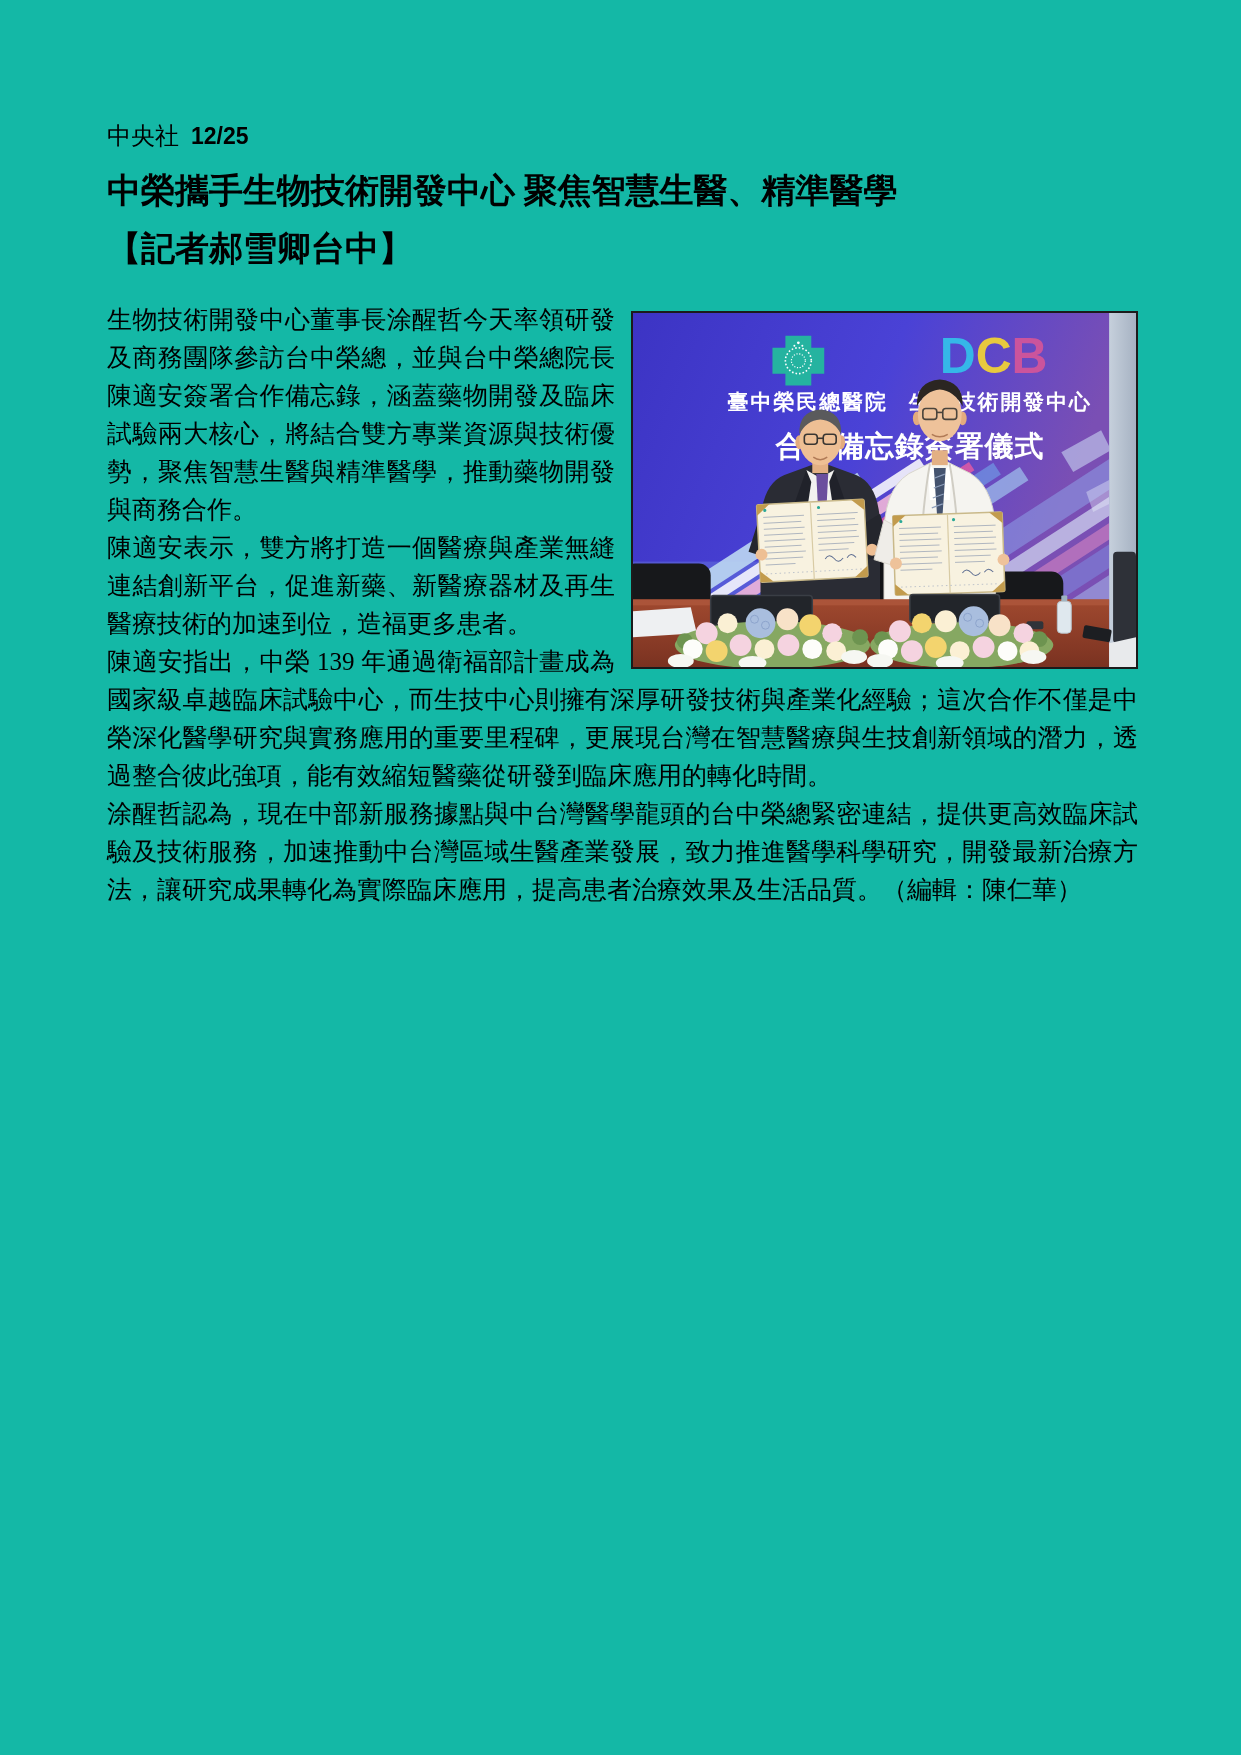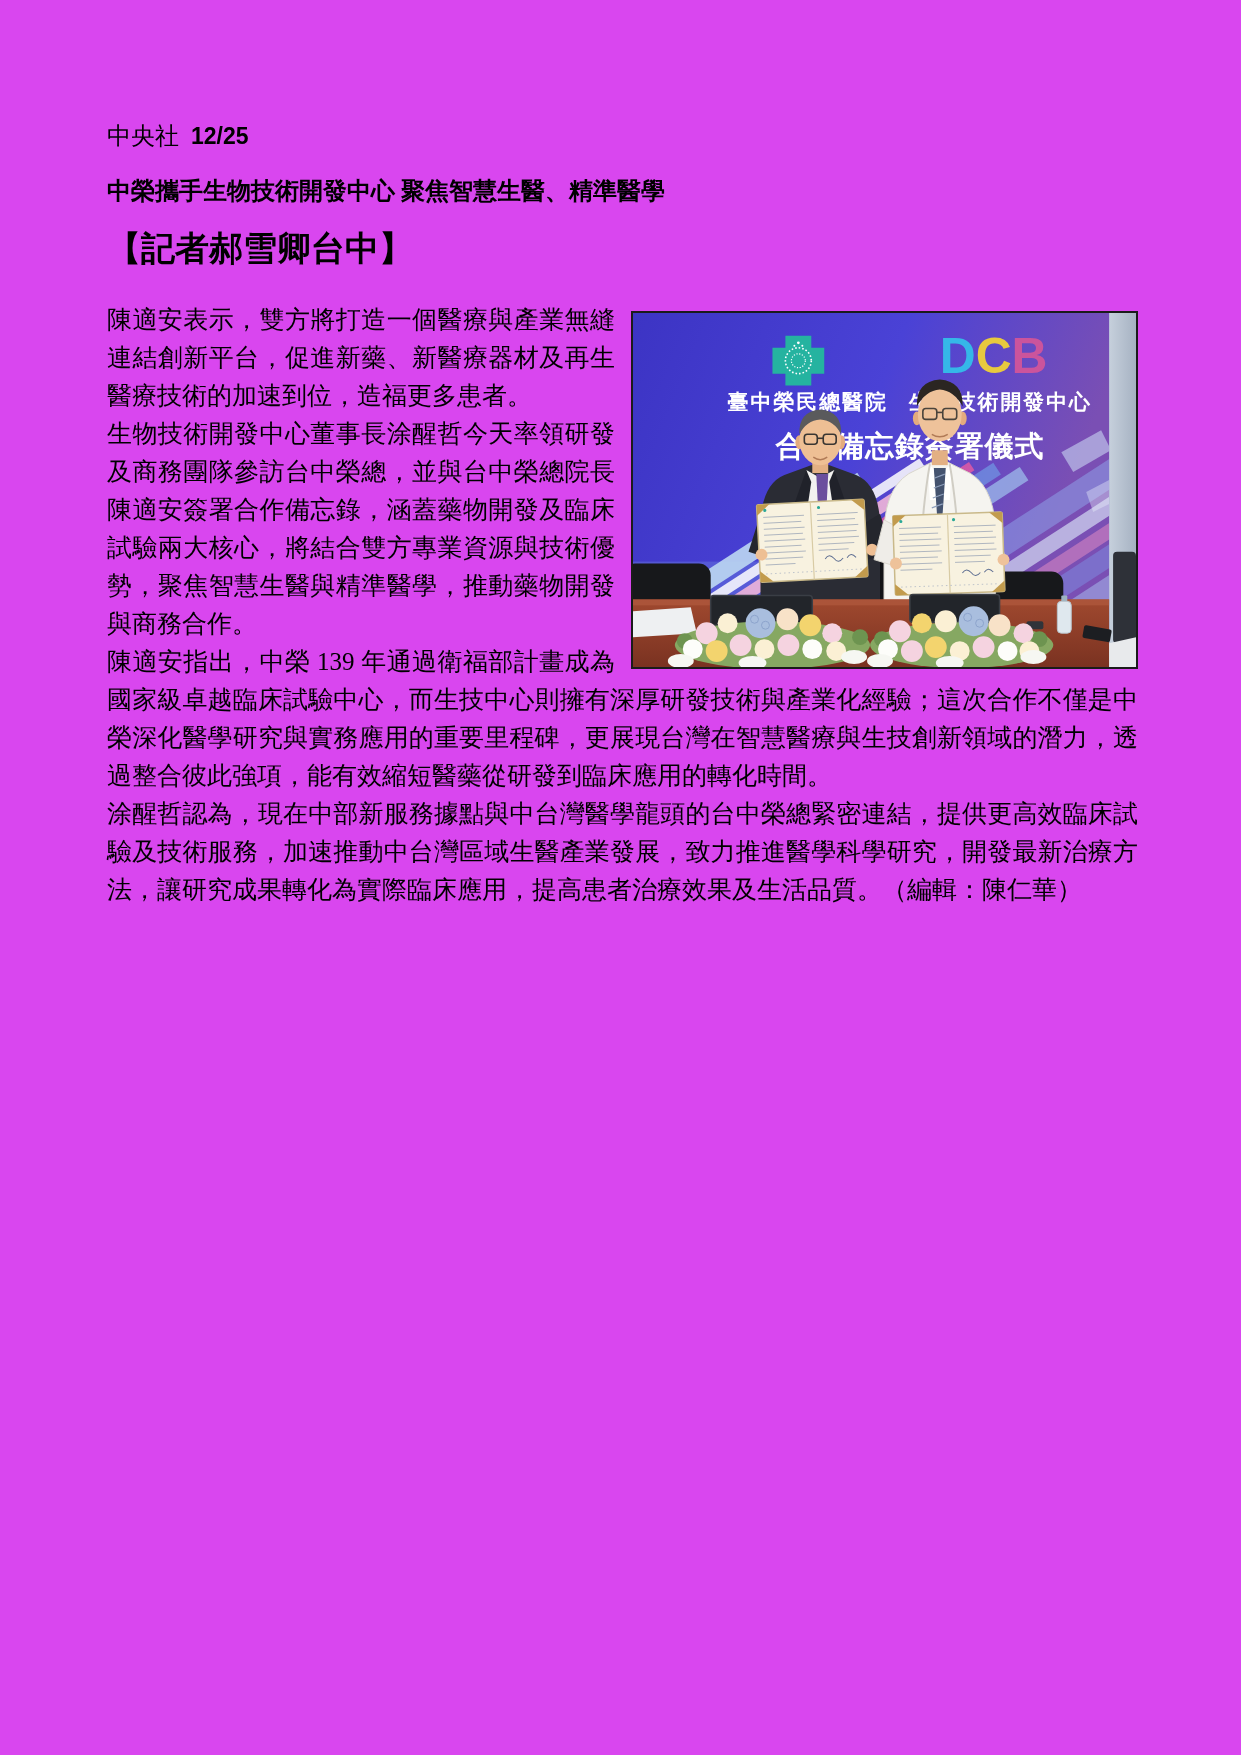--- a/index.html
+++ b/index.html
@@ -1,32 +1,32 @@
 <!DOCTYPE html>
 <html><head>
 <meta charset="utf-8">
 <style>
   html,body { margin:0; padding:0; background:#ffffff; }
   .sheet {
     position:relative; width:1241px; height:1755px;
-    background:#d946ef; overflow:hidden;
+    background:#14b8a6; overflow:hidden;
     font-family:"Liberation Serif","DejaVu Serif",serif; color:#000;
   }
   .content { position:absolute; left:107px; top:121px; width:1031px; }
 
   .masthead { font-size:24px; line-height:30px; white-space:nowrap; }
   .masthead .src { font-weight:normal; }
   .masthead .date {
     font-family:"Liberation Sans","DejaVu Sans",sans-serif;
     font-weight:bold; font-size:23px; margin-left:12px;
   }
 
   .headline {
     margin:14px 0 0 0; padding:0;
-    font-size:24px; line-height:52px; font-weight:bold;
+    font-size:34px; line-height:52px; font-weight:bold;
     white-space:nowrap;
   }
 
   .byline { margin-top:16px; font-size:34px; line-height:32px; font-weight:bold; }
 
   .article {
     margin-top:36px; font-size:25px; line-height:38px;
     text-align:justify; text-justify:inter-character;
   }
   .article p { margin:0; padding:0; }
@@ -283,20 +283,20 @@
             <circle cx="398" cy="340" r="10" fill="#fbf0d4"></circle>
             <ellipse cx="248" cy="350" rx="13" ry="7" fill="#f6f7f2"></ellipse>
             <ellipse cx="318" cy="352" rx="14" ry="7" fill="#f6f7f2"></ellipse>
             <ellipse cx="402" cy="346" rx="13" ry="7" fill="#f6f7f2"></ellipse>
           </g>
 
           <polygon points="478,332 505,326 505,356 478,356" fill="#e8eaec"></polygon>
         </svg>
       </figure>
 
+      <p>生物技術開發中心董事長涂醒哲今天率領研發及商務團隊參訪台中榮總，並與台中榮總院長陳適安簽署合作備忘錄，涵蓋藥物開發及臨床試驗兩大核心，將結合雙方專業資源與技術優勢，聚焦智慧生醫與精準醫學，推動藥物開發與商務合作。</p>
       <p>陳適安表示，雙方將打造一個醫療與產業無縫連結創新平台，促進新藥、新醫療器材及再生醫療技術的加速到位，造福更多患者。</p>
-      <p>生物技術開發中心董事長涂醒哲今天率領研發及商務團隊參訪台中榮總，並與台中榮總院長陳適安簽署合作備忘錄，涵蓋藥物開發及臨床試驗兩大核心，將結合雙方專業資源與技術優勢，聚焦智慧生醫與精準醫學，推動藥物開發與商務合作。</p>
       <p>陳適安指出，中榮 139 年通過衛福部計畫成為國家級卓越臨床試驗中心，而生技中心則擁有深厚研發技術與產業化經驗；這次合作不僅是中榮深化醫學研究與實務應用的重要里程碑，更展現台灣在智慧醫療與生技創新領域的潛力，透過整合彼此強項，能有效縮短醫藥從研發到臨床應用的轉化時間。</p>
       <p>涂醒哲認為，現在中部新服務據點與中台灣醫學龍頭的台中榮總緊密連結，提供更高效臨床試驗及技術服務，加速推動中台灣區域生醫產業發展，致力推進醫學科學研究，開發最新治療方法，讓研究成果轉化為實際臨床應用，提高患者治療效果及生活品質。（編輯：陳仁華）</p>
     </div>
 
   </div>
 </div>
 
 </body></html>

